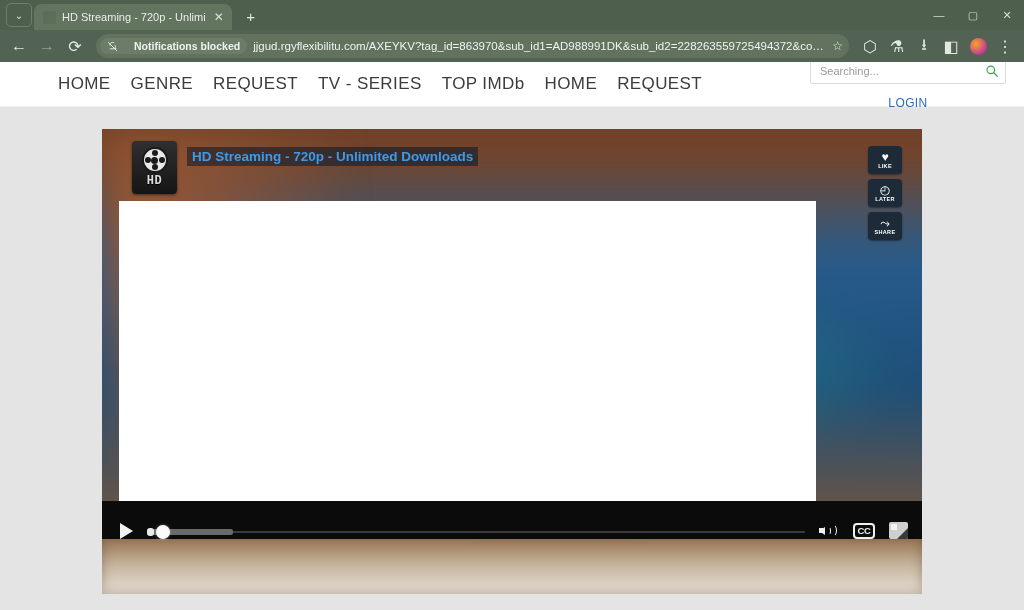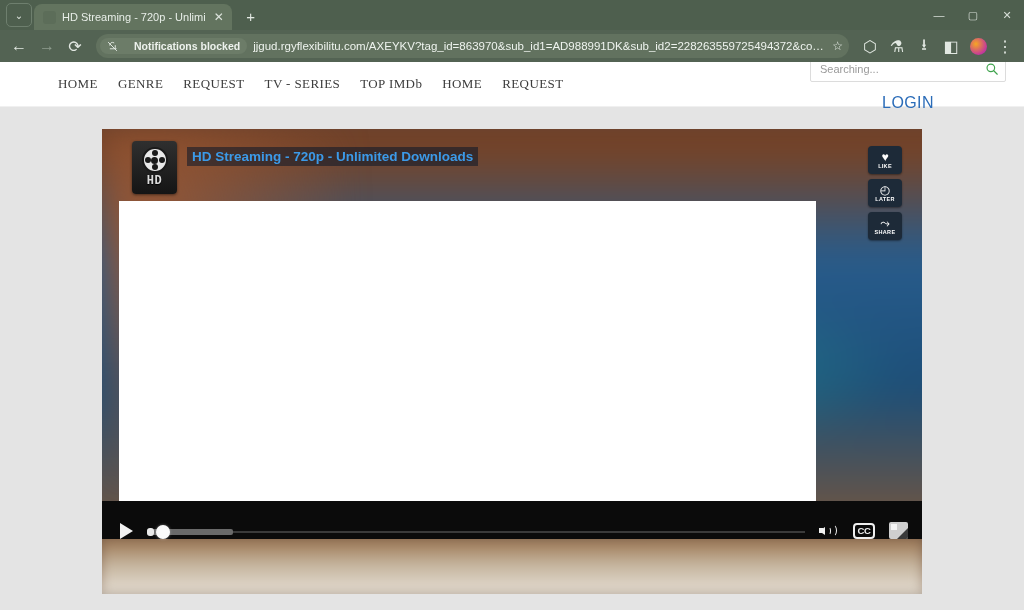--- a/index.html
+++ b/index.html
@@ -95,38 +95,38 @@
     display: flex; flex-direction: column;
   }
   .site-header {
     height: 45px; background: #ffffff;
     display: flex; align-items: center;
     padding: 0 18px 0 58px; flex: none;
     border-bottom: 1px solid #f0f0f0;
   }
   .nav { display: flex; align-items: center; gap: 20px; }
   .nav a {
-    color: #3c3c3c; font-size: 13px; letter-spacing: .4px;
-    text-decoration: none; font-family: Liberation Serif, serif;
+    color: #3c3c3c; font-size: 17px; letter-spacing: .4px;
+    text-decoration: none; font-family: Liberation Sans, sans-serif;
   }
   .header-right {
     margin-left: auto; display: flex; align-items: center; gap: 12px; flex-direction: column;
   }
   .search-wrap {
     width: 196px; height: 25px; border: 1px solid #dcdcdc;
     border-radius: 2px; display: flex; align-items: center;
     padding: 0 6px 0 9px; background: #fff;
   }
   .search-wrap input {
     flex: 1; border: none; outline: none; font-size: 11px;
     color: #7c7c7c; font-family: "Liberation Sans", sans-serif;
     background: transparent;
   }
   .search-wrap input::placeholder { color: #9a9a9a; }
-  .login { color: #2b6cb8; font-size: 16px; letter-spacing: .4px; text-decoration: none; }
+  .login { color: #2b6cb8; font-size: 12px; letter-spacing: .4px; text-decoration: none; }
 
   .content {
     flex: 1; display: flex; justify-content: center;
     padding-top: 22px;
   }
 
   
   .player {
     width: 820px; height: 465px; position: relative;
     overflow: hidden;

